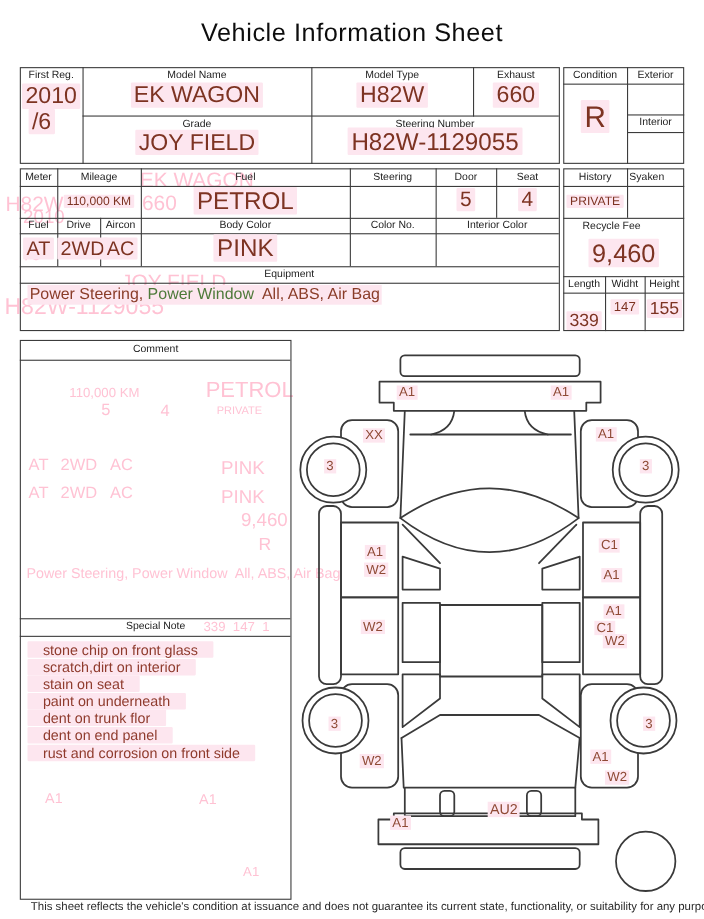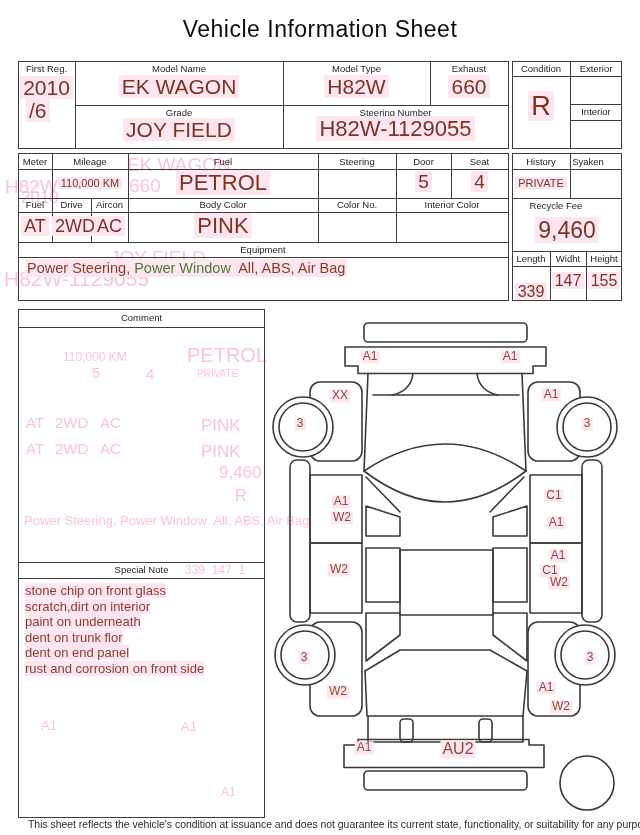--- a/index.html
+++ b/index.html
@@ -12,21 +12,21 @@
   .hlne{position:absolute;height:1.2px;background:#3c3c3c;}
   .hdr{position:absolute;font-size:9.5px;color:#1c1c1c;text-align:center;line-height:1.1;}
   .val{position:absolute;color:#7d3322;text-align:center;line-height:1.05;white-space:nowrap;}
   .pk{background:#fde6ef;padding:0 3px;border-radius:1px;}
   .ghost{position:absolute;color:#ffb3c9;opacity:.8;white-space:pre;line-height:1;z-index:1;}
   .content{position:relative;z-index:2;}
   .dlabel{position:absolute;transform:translate(-50%,-50%);color:#8f4a35;background:#fde6ef;
           padding:0 2px;line-height:1.1;white-space:nowrap;}
   .sn-wrap{position:absolute;left:25px;top:583px;width:234px;}
   .sn-line{font-size:13px;line-height:15.6px;color:#8f3b2d;}
-  .sn-line .pk{padding:0 0;}
+  .sn-line .pk{padding:0 14px;}
   .equip{position:absolute;left:25px;top:260px;width:478px;font-size:14.5px;
          white-space:pre;text-align:left;}
   .equip .pk-bg{background:#fde6ef;padding:1px 2px;}
   .disclaimer{position:absolute;left:28px;top:819px;width:608px;font-size:10.4px;
               color:#2a2a2a;white-space:nowrap;}
   .diagram{position:absolute;left:270px;top:305px;width:370px;height:530px;}
   .diagram svg{position:absolute;left:0;top:0;}
   .dlabels{position:absolute;left:0;top:0;width:370px;height:530px;}
 </style>
 </head>
@@ -150,32 +150,33 @@
 
     <div class="hdr" style="left:512px;top:157px;width:58px">History</div>
     <div class="hdr" style="left:570px;top:157px;width:36px">Syaken</div>
     <div class="val" style="left:512px;top:178px;width:58px;font-size:11px"><span class="pk">PRIVATE</span></div>
     <div class="hdr" style="left:512px;top:201px;width:88px">Recycle Fee</div>
     <div class="val" style="left:512px;top:218px;width:110px;font-size:23px"><span class="pk">9,460</span></div>
     <div class="hdr" style="left:512px;top:254px;width:38px">Length</div>
     <div class="hdr" style="left:550px;top:254px;width:36px">Widht</div>
     <div class="hdr" style="left:586px;top:254px;width:36px">Height</div>
     <div class="val" style="left:512px;top:284px;width:38px;font-size:16px"><span class="pk">339</span></div>
-    <div class="val" style="left:550px;top:273px;width:36px;font-size:16px"><span class="pk">147</span></div>
+    <div class="val" style="left:550px;top:273px;width:36px;font-size:12px"><span class="pk">147</span></div>
     <div class="val" style="left:586px;top:273px;width:36px;font-size:16px"><span class="pk">155</span></div>
 
     <div class="box" style="left:18px;top:309px;width:247px;height:509px"></div>
     <div class="hlne" style="left:18px;top:327px;width:246px"></div>
     <div class="hlne" style="left:18px;top:562px;width:246px"></div>
     <div class="hlne" style="left:18px;top:578px;width:246px"></div>
     <div class="hdr" style="left:18px;top:313px;width:247px">Comment</div>
     <div class="hdr" style="left:18px;top:565px;width:247px">Special Note</div>
     <div class="sn-wrap" id="special-note-lines">
         <div class="sn-line"><span class="pk">stone chip on front glass</span></div>
         <div class="sn-line"><span class="pk">scratch,dirt on interior</span></div>
+        <div class="sn-line"><span class="pk">stain on seat</span></div>
         <div class="sn-line"><span class="pk">paint on underneath</span></div>
         <div class="sn-line"><span class="pk">dent on trunk flor</span></div>
         <div class="sn-line"><span class="pk">dent on end panel</span></div>
         <div class="sn-line"><span class="pk">rust and corrosion on front side</span></div>
       </div>
 
     <div class="diagram">
       <svg width="370" height="530" viewBox="0 0 370 530">
         <g stroke="#3a3a3a" stroke-width="1.6" fill="none" stroke-linejoin="round" stroke-linecap="round">
 
@@ -246,19 +247,19 @@
           <span class="dlabel" style="left: 286px; top: 218px; font-size: 12px;">A1</span>
           <span class="dlabel" style="left: 288px; top: 251px; font-size: 12px;">A1</span>
           <span class="dlabel" style="left: 280px; top: 266px; font-size: 12px;">C1</span>
           <span class="dlabel" style="left: 289px; top: 278px; font-size: 12px;">W2</span>
           <span class="dlabel" style="left: 68px; top: 387px; font-size: 12px;">W2</span>
           <span class="dlabel" style="left: 276px; top: 383px; font-size: 12px;">A1</span>
           <span class="dlabel" style="left: 291px; top: 402px; font-size: 12px;">W2</span>
           <span class="dlabel" style="left: 34px; top: 353px; font-size: 12px;">3</span>
           <span class="dlabel" style="left: 320px; top: 353px; font-size: 12px;">3</span>
           <span class="dlabel" style="left: 94px; top: 443px; font-size: 12px;">A1</span>
-          <span class="dlabel" style="left: 188px; top: 444px; font-size: 16px;">AU2</span>
+          <span class="dlabel" style="left: 188px; top: 431px; font-size: 13px;">AU2</span>
         </div>
     </div>
 
     <div class="disclaimer">This sheet reflects the vehicle's condition at issuance and does not guarantee its current state, functionality, or suitability for any purpose</div>
   </div>
 </div>
 
 </body></html>

